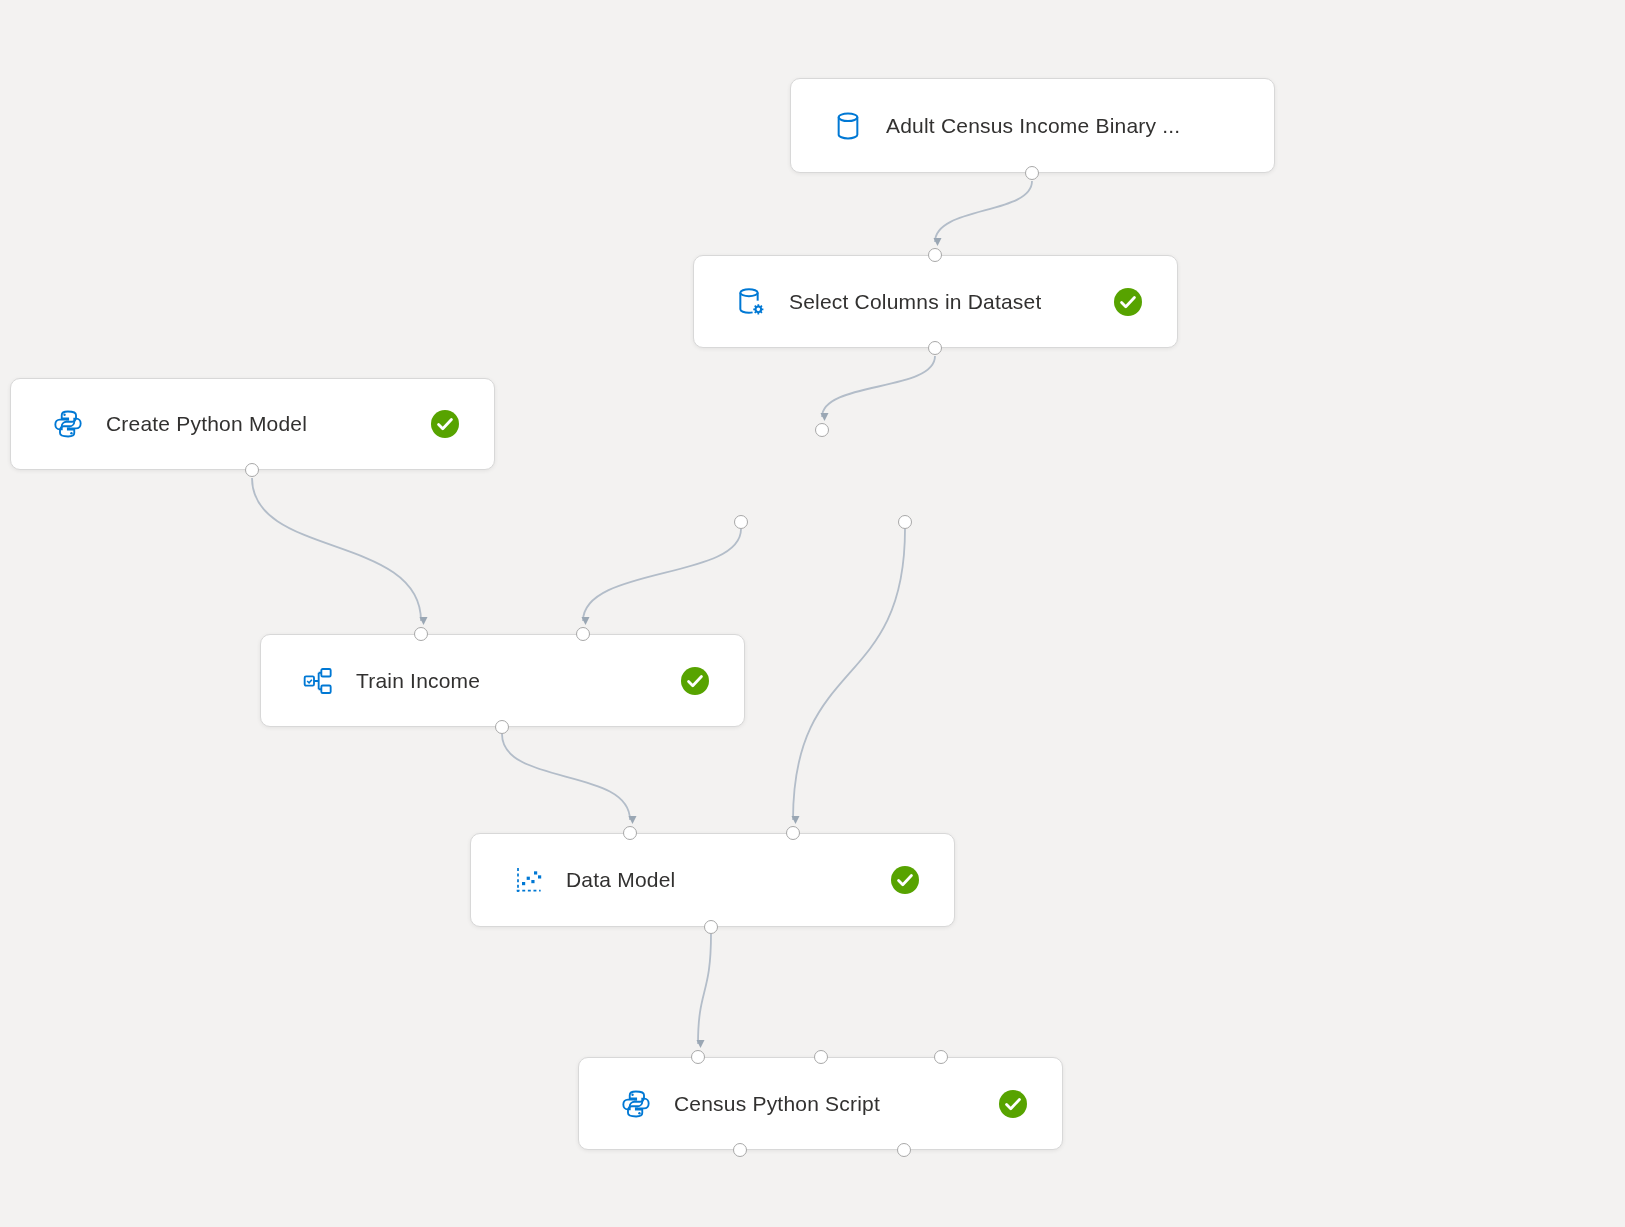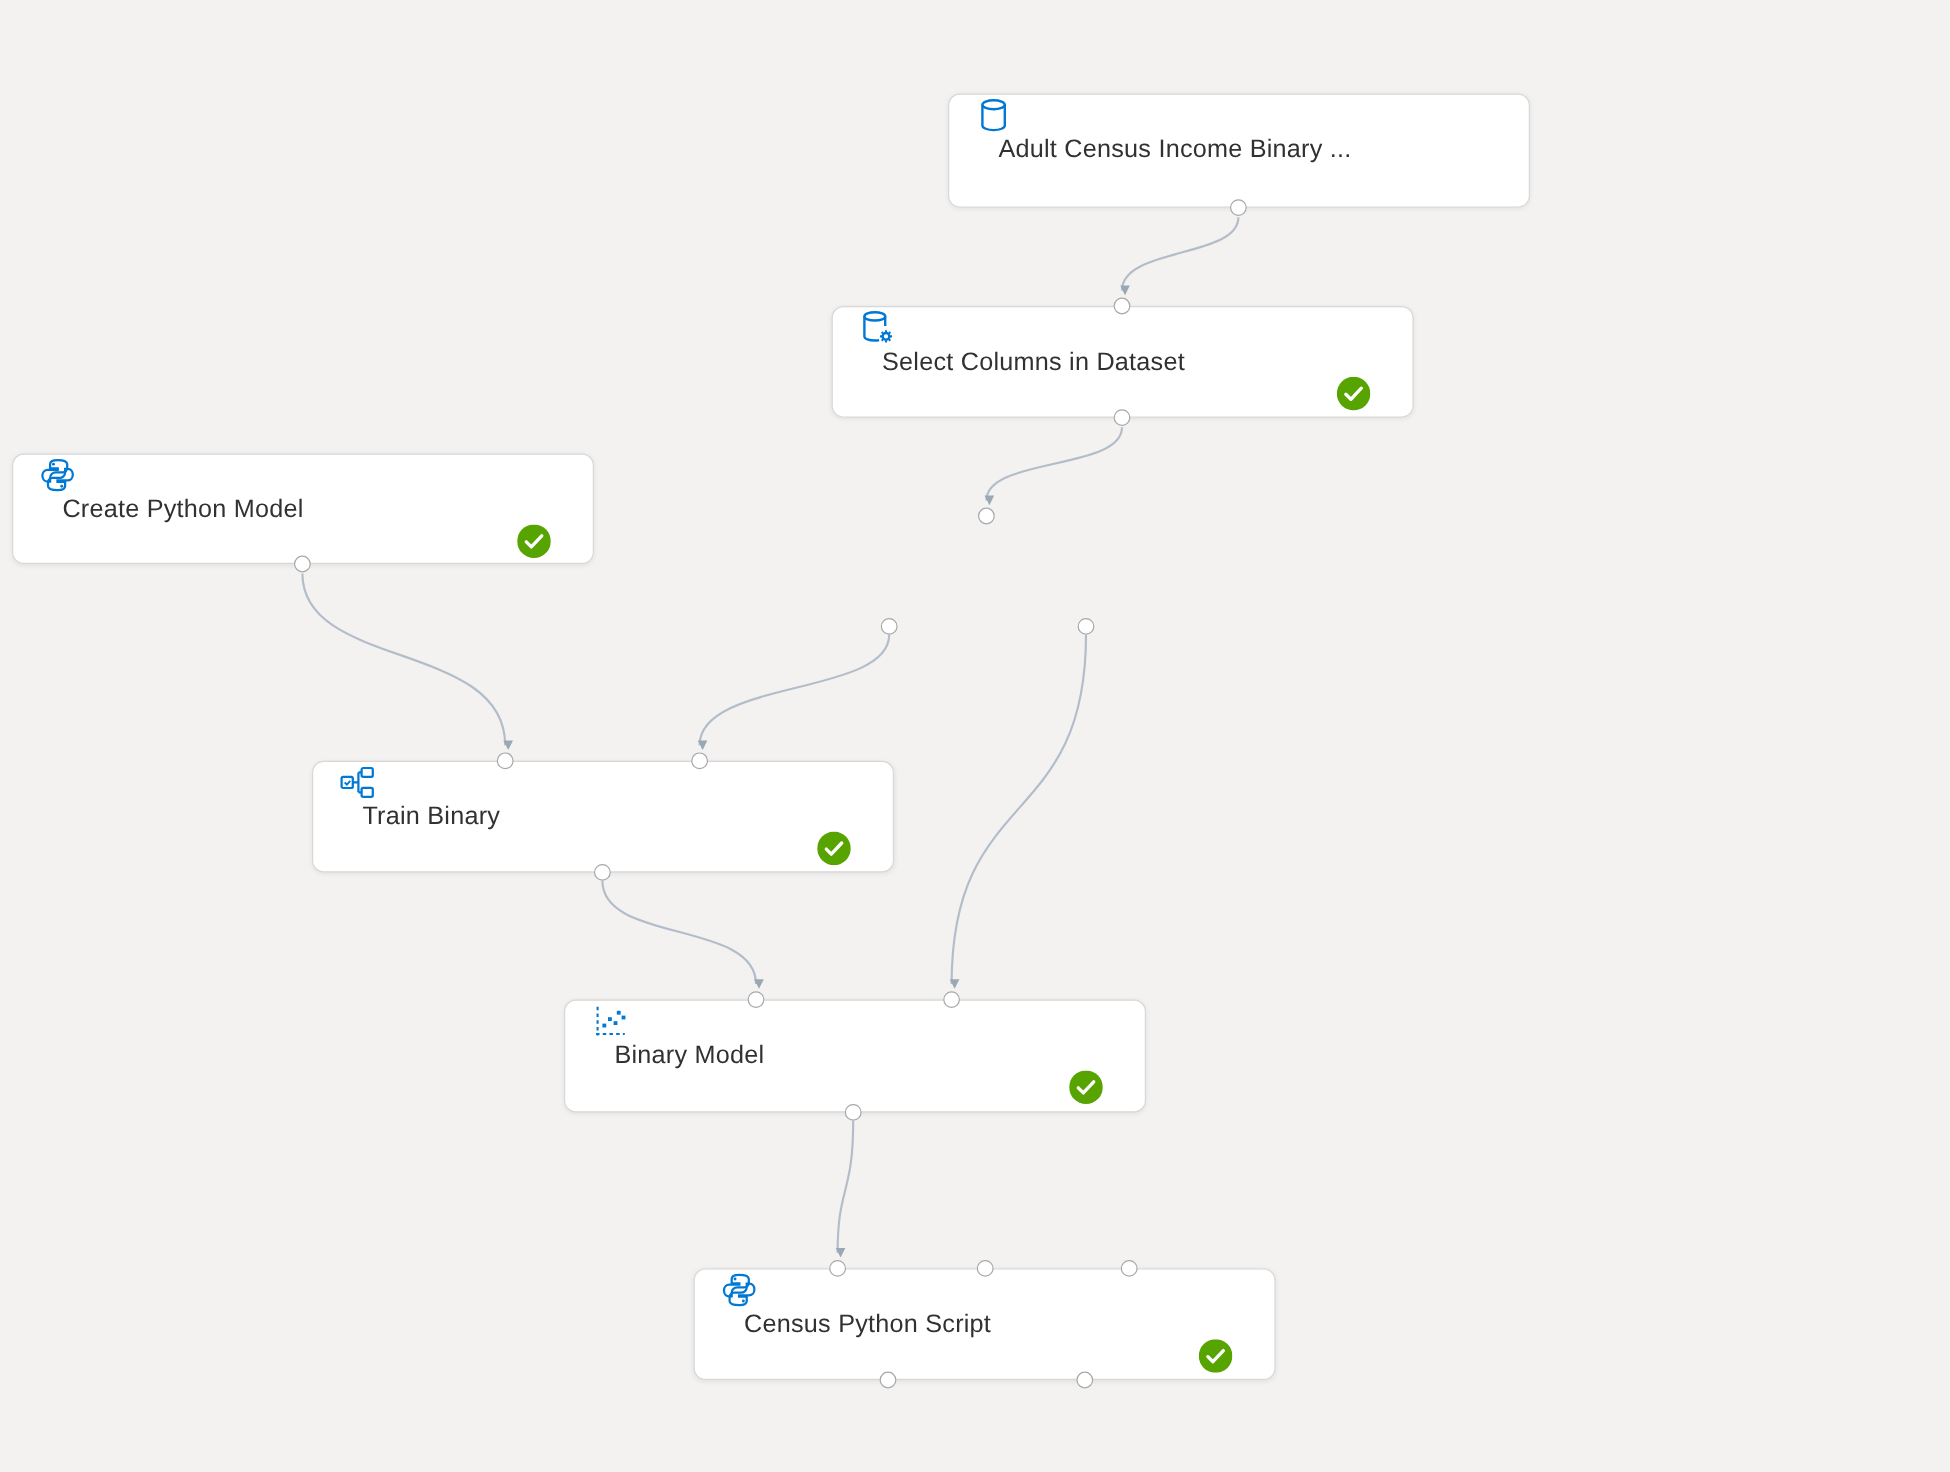--- a/index.html
+++ b/index.html
@@ -23,24 +23,24 @@
   }
   .node{
     position:absolute;
     z-index:2;
     width:485px;
     background:#ffffff;
     border:1px solid #d8d8d8;
     border-radius:10px;
     box-shadow:0 1px 4px rgba(0,0,0,0.07);
     display:flex;
-    padding-left:20px;
+    align-items:center;
+    padding-left:40px;
     box-sizing:border-box;
     cursor:pointer;
-    flex-direction:column;
   }
   .node .icon{
     width:34px;height:34px;
     display:inline-flex;align-items:center;justify-content:center;
     flex:0 0 auto;
   }
   .node .icon svg{width:32px;height:32px;}
   .node .label{
     margin-left:21px;
     font-size:21px;
@@ -140,41 +140,41 @@
   <div class="node" style="left:260px;top:634px;height:93px">
     <span class="icon">
       <svg viewBox="0 0 24 24" fill="none" stroke="#0078d4" stroke-width="1.4">
         <rect x="2" y="8.5" width="7" height="7" rx="1"></rect>
         <path d="M3.9 12l1.4 1.4 2.1-2.4" stroke-width="1.2"></path>
         <path d="M9 12h3.5M12.5 5.8v12.4M12.5 5.8h2M12.5 18.2h2"></path>
         <rect x="14.5" y="3" width="7" height="5.6" rx="1"></rect>
         <rect x="14.5" y="15.4" width="7" height="5.6" rx="1"></rect>
       </svg>
     </span>
-    <span class="label">Train Binary</span>
+    <span class="label">Train Income</span>
     <span class="check">
       <svg viewBox="0 0 20 20">
           <circle cx="10" cy="10" r="10" fill="#57a300"></circle>
           <path d="M5.4 10.4l3 3 6.2-6.6" stroke="#fff" stroke-width="2" fill="none" stroke-linecap="round" stroke-linejoin="round"></path>
         </svg>
     </span>
   </div>
 
   <div class="node" style="left:470px;top:833px;height:94px">
     <span class="icon">
       <svg viewBox="0 0 24 24">
         <path d="M4.5 3v18M3.5 20h18" stroke="#0078d4" stroke-width="1.3" stroke-dasharray="2.2 2" fill="none"></path>
         <rect x="7.5" y="13.5" width="2.4" height="2.4" fill="#0078d4"></rect>
         <rect x="11" y="9.5" width="2.4" height="2.4" fill="#0078d4"></rect>
         <rect x="14.5" y="12" width="2.4" height="2.4" fill="#0078d4"></rect>
         <rect x="16.5" y="5.5" width="2.4" height="2.4" fill="#0078d4"></rect>
         <rect x="19.5" y="8.5" width="2.4" height="2.4" fill="#0078d4"></rect>
       </svg>
     </span>
-    <span class="label">Binary Model</span>
+    <span class="label">Data Model</span>
     <span class="check">
       <svg viewBox="0 0 20 20">
           <circle cx="10" cy="10" r="10" fill="#57a300"></circle>
           <path d="M5.4 10.4l3 3 6.2-6.6" stroke="#fff" stroke-width="2" fill="none" stroke-linecap="round" stroke-linejoin="round"></path>
         </svg>
     </span>
   </div>
 
   <div class="node" style="left:578px;top:1057px;height:93px">
     <span class="icon">

